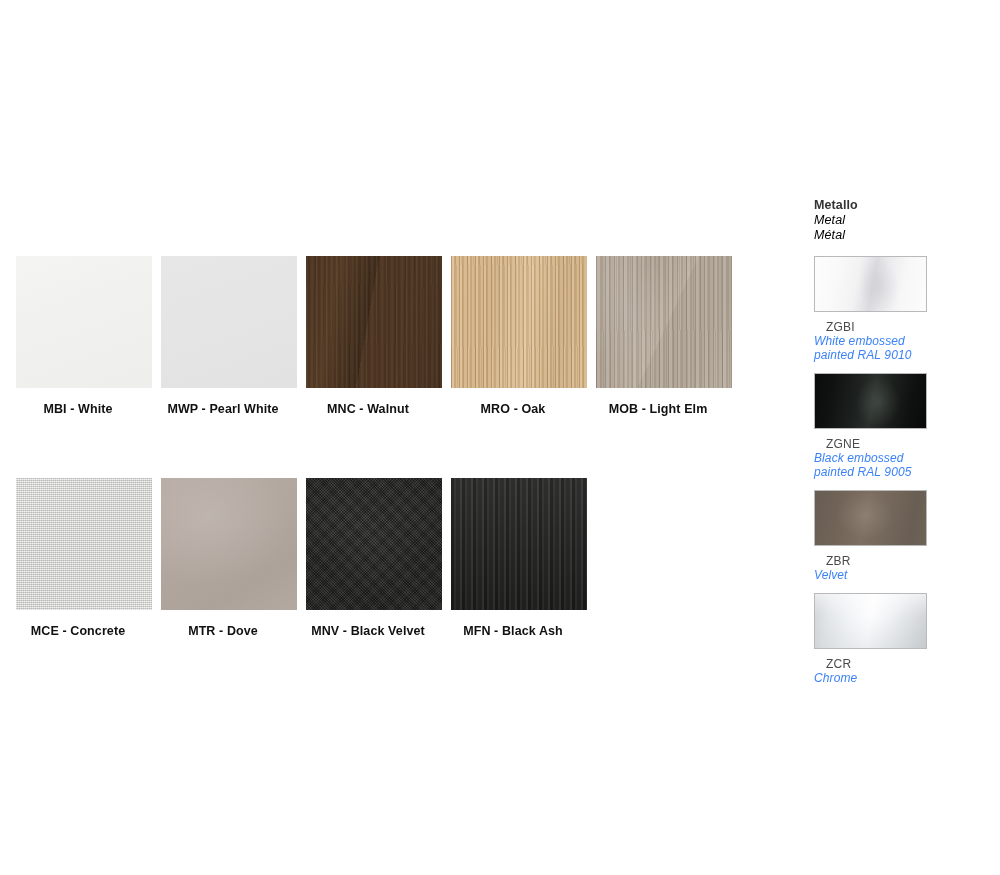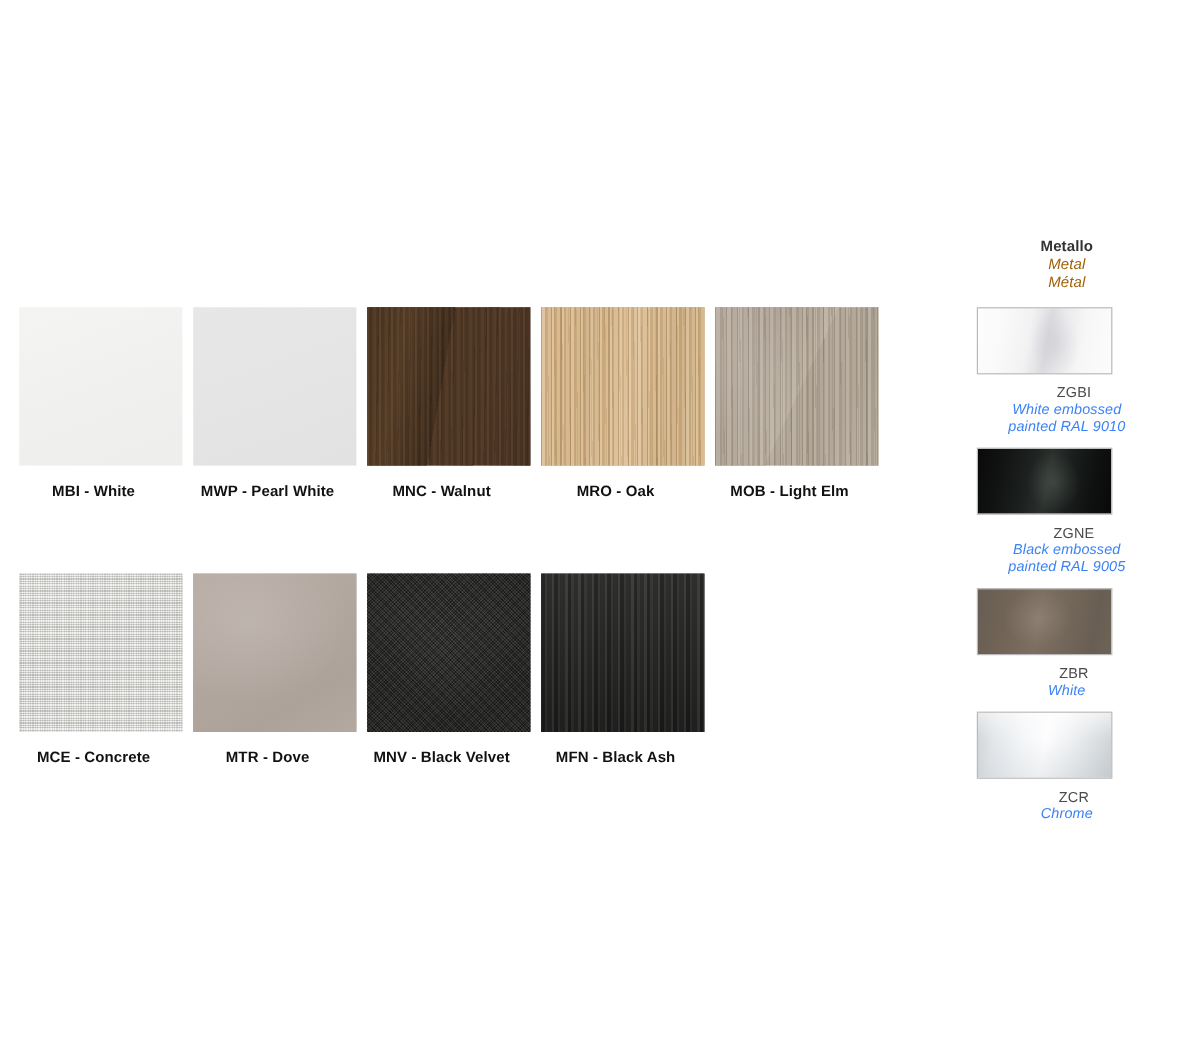--- a/index.html
+++ b/index.html
@@ -135,28 +135,28 @@
         #232322 5px, #232322 9px,
         #353534 9px, #353534 11px),
       #242423;
   }
   .sw-mfn::after{
     content:"";position:absolute;inset:0;
     background:linear-gradient(180deg,rgba(255,255,255,0.05),rgba(0,0,0,0.12));
   }
 
   
-  .metals{position:absolute;left:814px;top:198px;width:150px;text-align:center;}
+  .metals{position:absolute;left:814px;top:198px;width:150px;}
   .metal-head{margin-bottom:13px;}
   .mh-it{
     font-size:12.5px;font-weight:bold;color:#333333;
     line-height:15px;letter-spacing:0.1px;
   }
   .mh-en,.mh-fr{
-    font-size:12.5px;font-style:italic;color:#a16207;
+    font-size:12.5px;font-style:italic;color:#000000;
     line-height:15px;letter-spacing:0.1px;
   }
 
   .metal-item{margin-bottom:11px;}
   .metal-sw{
     width:111px;height:54px;
     border:1px solid #b9b9b9;
     position:relative;overflow:hidden;
     box-sizing:content-box;
   }
@@ -269,21 +269,21 @@
         </div>
         <div class="metal-item">
           <div class="metal-sw msw-zgne"></div>
           <div class="metal-code">ZGNE</div>
           <div class="metal-desc">Black embossed</div>
           <div class="metal-desc">painted RAL 9005</div>
         </div>
         <div class="metal-item">
           <div class="metal-sw msw-zbr"></div>
           <div class="metal-code">ZBR</div>
-          <div class="metal-desc">White</div>
+          <div class="metal-desc">Velvet</div>
         </div>
         <div class="metal-item">
           <div class="metal-sw msw-zcr"></div>
           <div class="metal-code">ZCR</div>
           <div class="metal-desc">Chrome</div>
         </div>
       </div>
   </div>
 
 </div>

